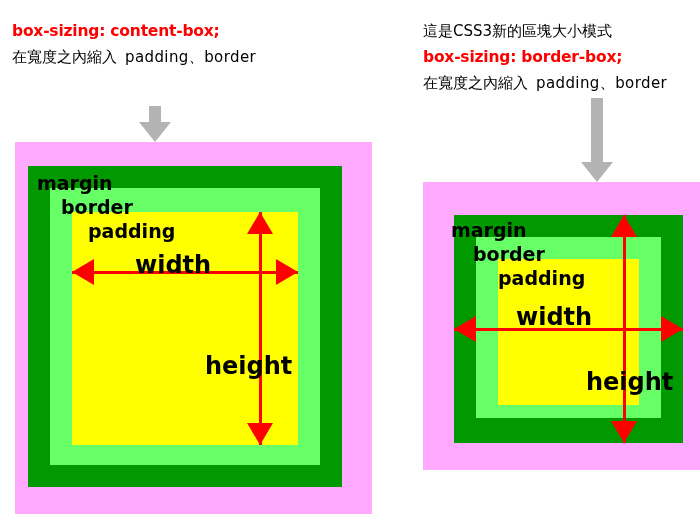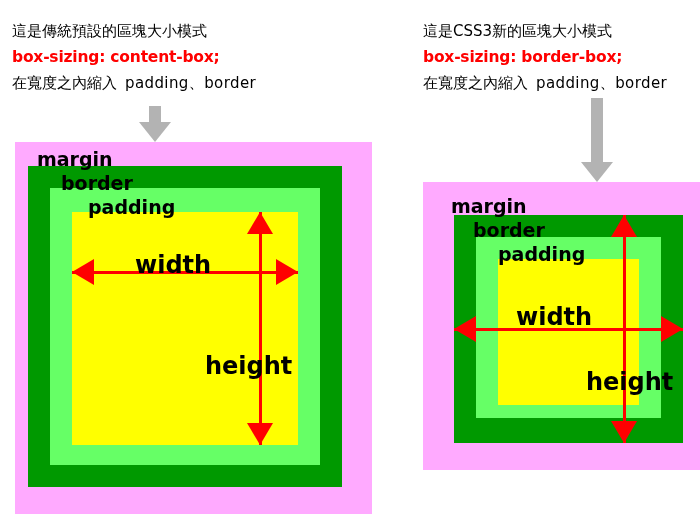--- a/index.html
+++ b/index.html
@@ -67,20 +67,21 @@
   .layer-padding { background: #66ff66; }
   .layer-content { background: #ffff00; }
 
   .layer-label {
     position: absolute;
     font-size: 19px;
     font-weight: bold;
     color: #000000;
     white-space: nowrap;
     line-height: 1;
+    margin-top: 24px;
   }
 
   
   .measure { position: absolute; }
   .measure .line-h {
     position: absolute;
     left: 0; right: 0;
     top: 50%;
     height: 3px;
     margin-top: -1.5px;
@@ -127,21 +128,20 @@
     white-space: nowrap;
     line-height: 1;
   }
 </style>
 </head>
 <body>
 
 <div class="panel panel-left">
 
   <div class="caption" style="left:12px; top:18px;">
-    <div class="line">這是傳統預設的區塊大小模式</div>
     <div class="line code">box-sizing: content-box;</div>
     <div class="line mix"><span>在寬度之內縮入</span><span class="mono" style="padding-left:8px;">padding、border</span></div>
   </div>
 
   <div class="gray-arrow" style="left:139px; top:106px; width:32px; height:36px;">
     <div class="shaft" style="height:18px;"></div>
     <div class="head"></div>
   </div>
 
   <div class="boxmodel" style="left:15px; top:142px; width:357px; height:372px;">

